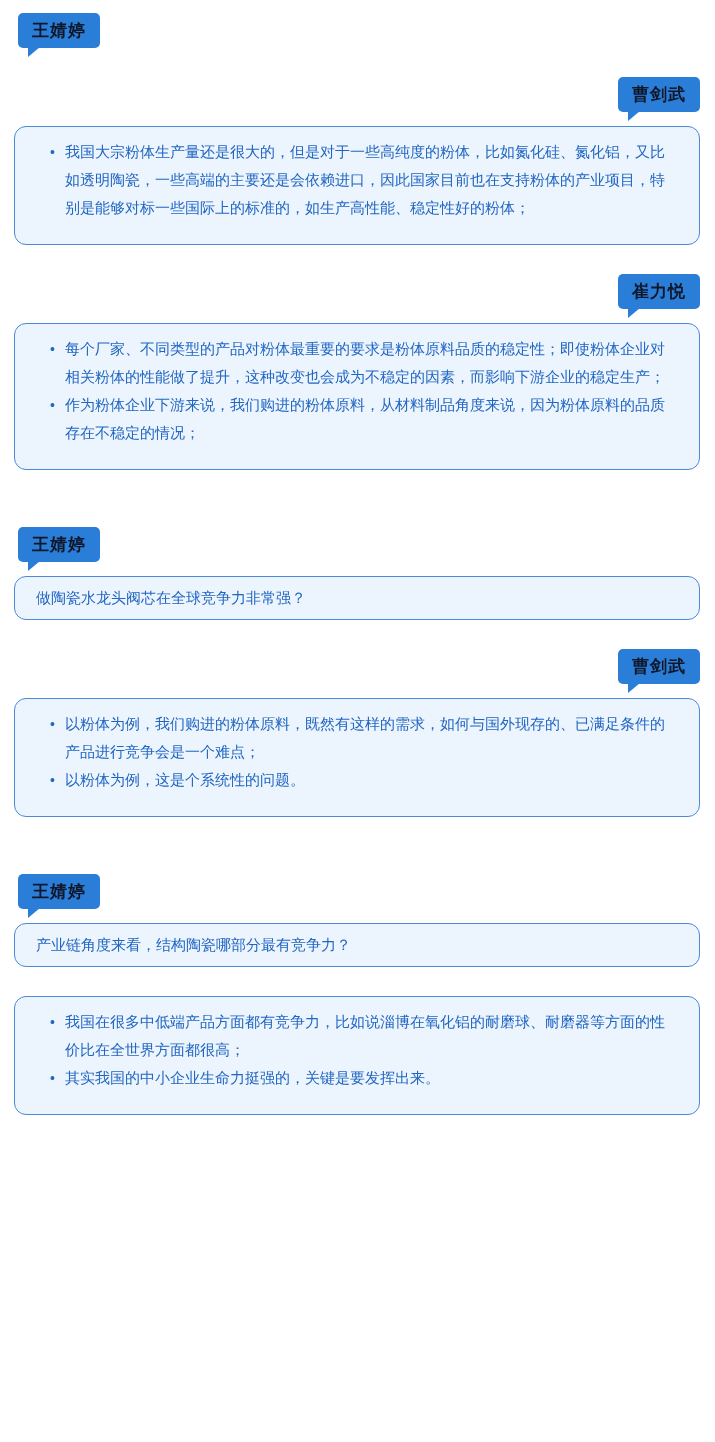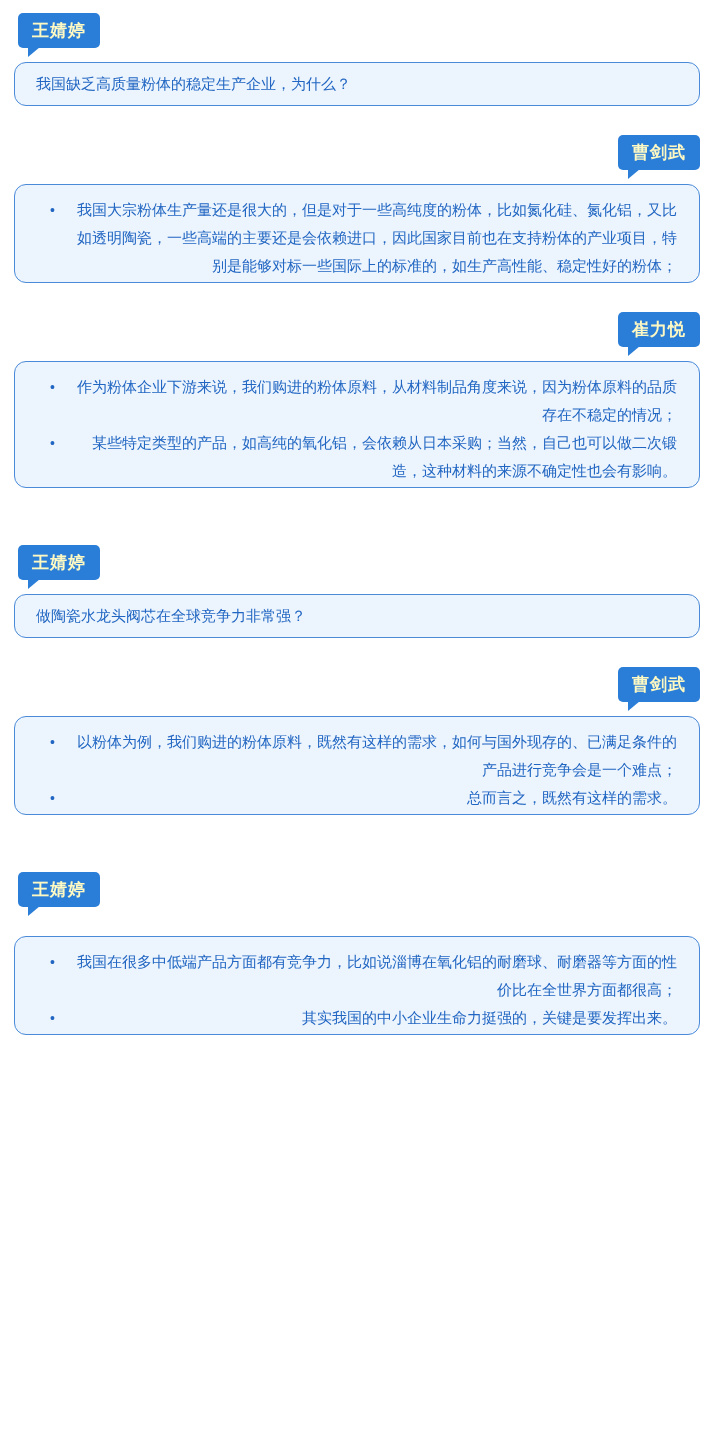--- a/index.html
+++ b/index.html
@@ -20,21 +20,21 @@
   #conversation{width:715px;padding-bottom:14px;}
   .msg{margin-top:57px;}
   .msg.answer{margin-top:29px;}
   .msg:first-child{margin-top:13px;}
   .tag-row{display:flex;padding:0 15px 0 18px;}
   .tag-row.right{justify-content:flex-end;}
   .tag{
     position:relative;
     display:inline-block;
     background:var(--tag-color);
-    color:#fef9c3;
+    color:#0f172a;
     font-size:17px;
     font-weight:bold;
     line-height:21px;
     padding:7px 14px;
     border-radius:5px;
     letter-spacing:1px;
   }
   .tag::after{
     content:"";
     position:absolute;
@@ -47,21 +47,21 @@
   .bubble{
     margin:14px 15px 0 14px;
     background:var(--bubble-bg);
     border:1px solid var(--bubble-border);
     border-radius:12px;
     color:var(--text-color);
     font-size:15px;
     line-height:28px;
   }
   .bubble.question{padding:7px 21px;}
-  .bubble.answer{padding:11px 22px 2px 16px;text-align:right;}
+  .bubble.answer{padding:11px 22px 22px 16px;}
   .bubble-text{margin:0;}
   .bullet-list{
     margin:0;
     padding:0 0 0 34px;
     list-style:none;
   }
   .bullet-list li{position:relative;}
   .bullet-list li::before{
     content:"\2022";
     position:absolute;
@@ -72,67 +72,67 @@
   }
 </style>
 </head>
 <body>
 
 <main id="conversation">
     <section class="msg question left">
       <div class="tag-row left">
         <div class="tag"><span>王婧婷</span></div>
       </div>
-      <div class="bubble question">
-        <p class="bubble-text">我国缺乏高质量粉体的稳定生产企业，为什么？</p>
-      </div>
     </section>
     <section class="msg answer right">
       <div class="tag-row right">
         <div class="tag"><span>曹剑武</span></div>
       </div>
       <div class="bubble answer">
         <ul class="bullet-list">
           <li>我国大宗粉体生产量还是很大的，但是对于一些高纯度的粉体，比如氮化硅、氮化铝，又比如透明陶瓷，一些高端的主要还是会依赖进口，因此国家目前也在支持粉体的产业项目，特别是能够对标一些国际上的标准的，如生产高性能、稳定性好的粉体；</li>
         </ul>
       </div>
     </section>
     <section class="msg answer right">
       <div class="tag-row right">
         <div class="tag"><span>崔力悦</span></div>
       </div>
       <div class="bubble answer">
         <ul class="bullet-list">
+          <li>每个厂家、不同类型的产品对粉体最重要的要求是粉体原料品质的稳定性；即使粉体企业对相关粉体的性能做了提升，这种改变也会成为不稳定的因素，而影响下游企业的稳定生产；</li>
           <li>作为粉体企业下游来说，我们购进的粉体原料，从材料制品角度来说，因为粉体原料的品质存在不稳定的情况；</li>
-          <li>某些特定类型的产品，如高纯的氧化铝，会依赖从日本采购；当然，自己也可以做二次锻造，这种材料的来源不确定性也会有影响。</li>
         </ul>
       </div>
     </section>
     <section class="msg question left">
       <div class="tag-row left">
         <div class="tag"><span>王婧婷</span></div>
       </div>
       <div class="bubble question">
         <p class="bubble-text">做陶瓷水龙头阀芯在全球竞争力非常强？</p>
       </div>
     </section>
     <section class="msg answer right">
       <div class="tag-row right">
         <div class="tag"><span>曹剑武</span></div>
       </div>
       <div class="bubble answer">
         <ul class="bullet-list">
           <li>以粉体为例，我们购进的粉体原料，既然有这样的需求，如何与国外现存的、已满足条件的产品进行竞争会是一个难点；</li>
-          <li>总而言之，既然有这样的需求。</li>
+          <li>以粉体为例，这是个系统性的问题。</li>
         </ul>
       </div>
     </section>
     <section class="msg question left">
       <div class="tag-row left">
         <div class="tag"><span>王婧婷</span></div>
+      </div>
+      <div class="bubble question">
+        <p class="bubble-text">产业链角度来看，结构陶瓷哪部分最有竞争力？</p>
       </div>
     </section>
     <section class="msg answer right">
       <div class="bubble answer">
         <ul class="bullet-list">
           <li>我国在很多中低端产品方面都有竞争力，比如说淄博在氧化铝的耐磨球、耐磨器等方面的性价比在全世界方面都很高；</li>
           <li>其实我国的中小企业生命力挺强的，关键是要发挥出来。</li>
         </ul>
       </div>
     </section>

